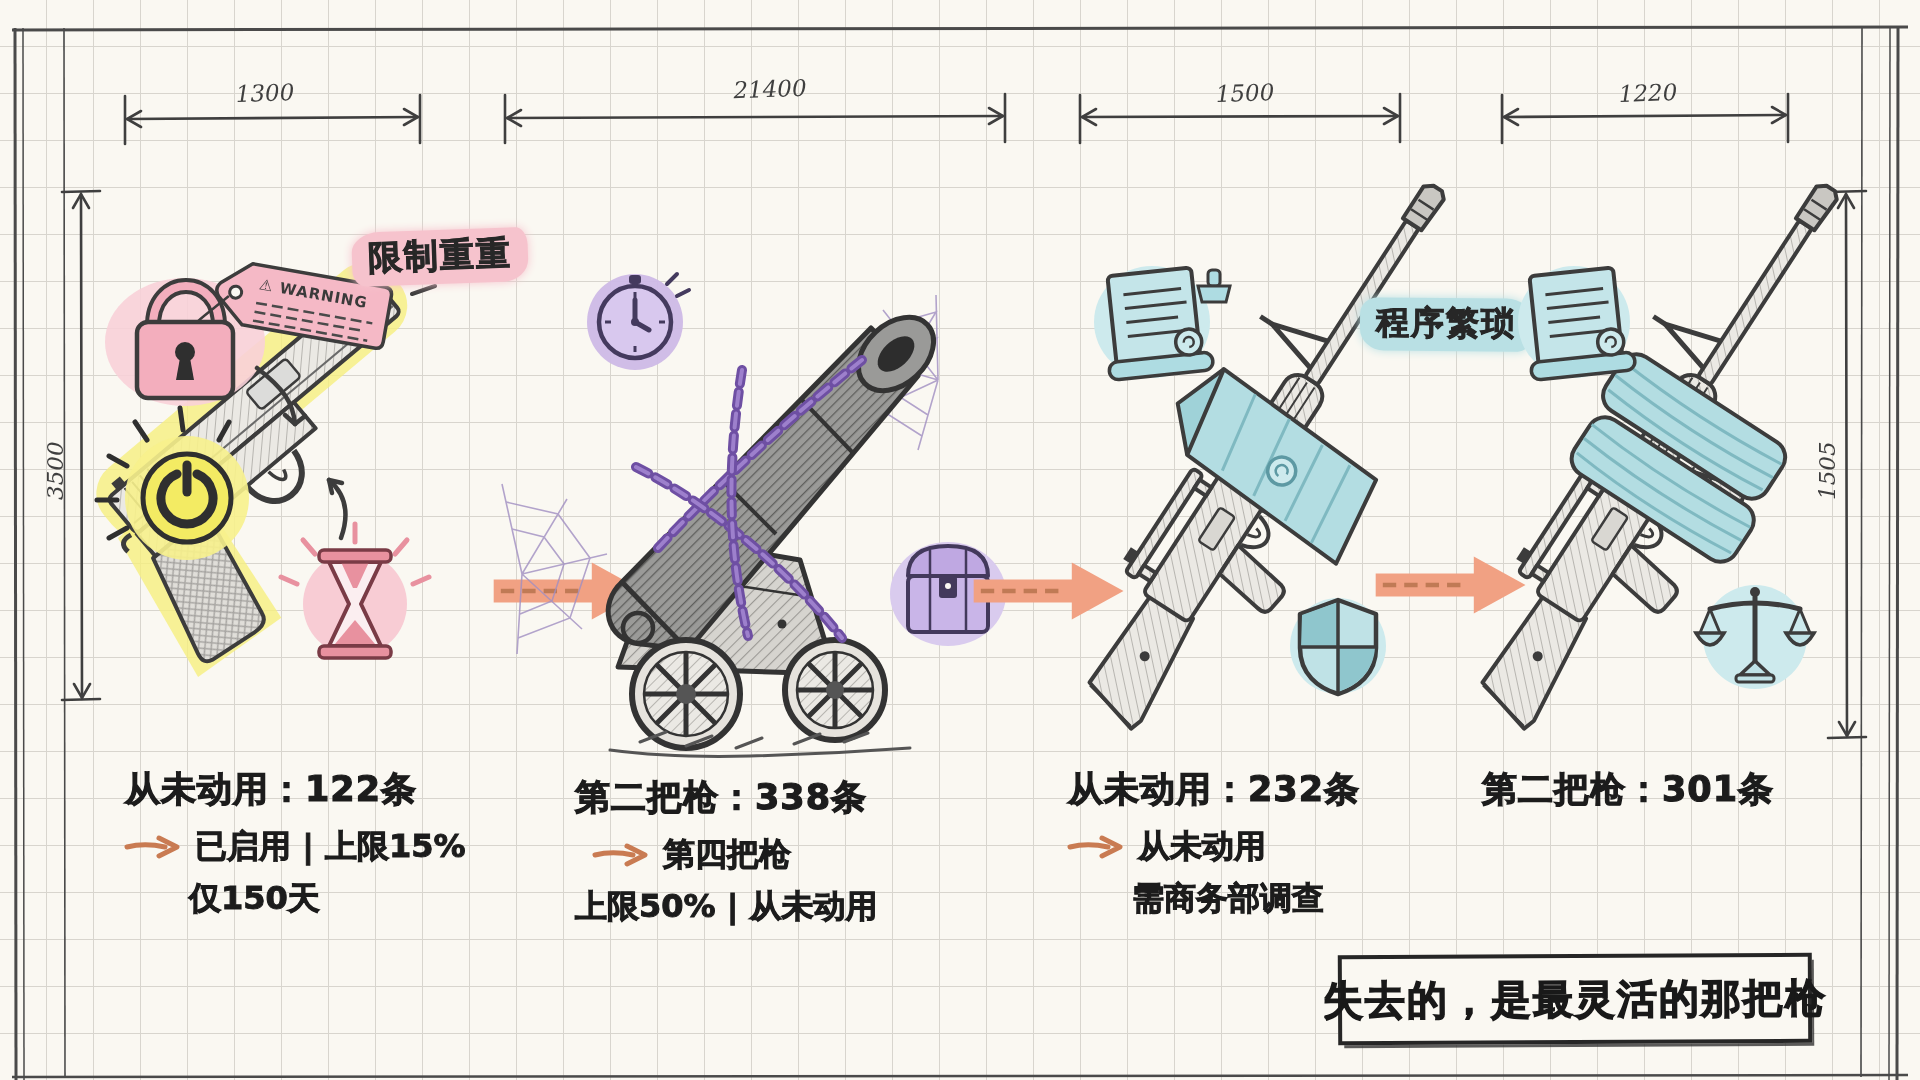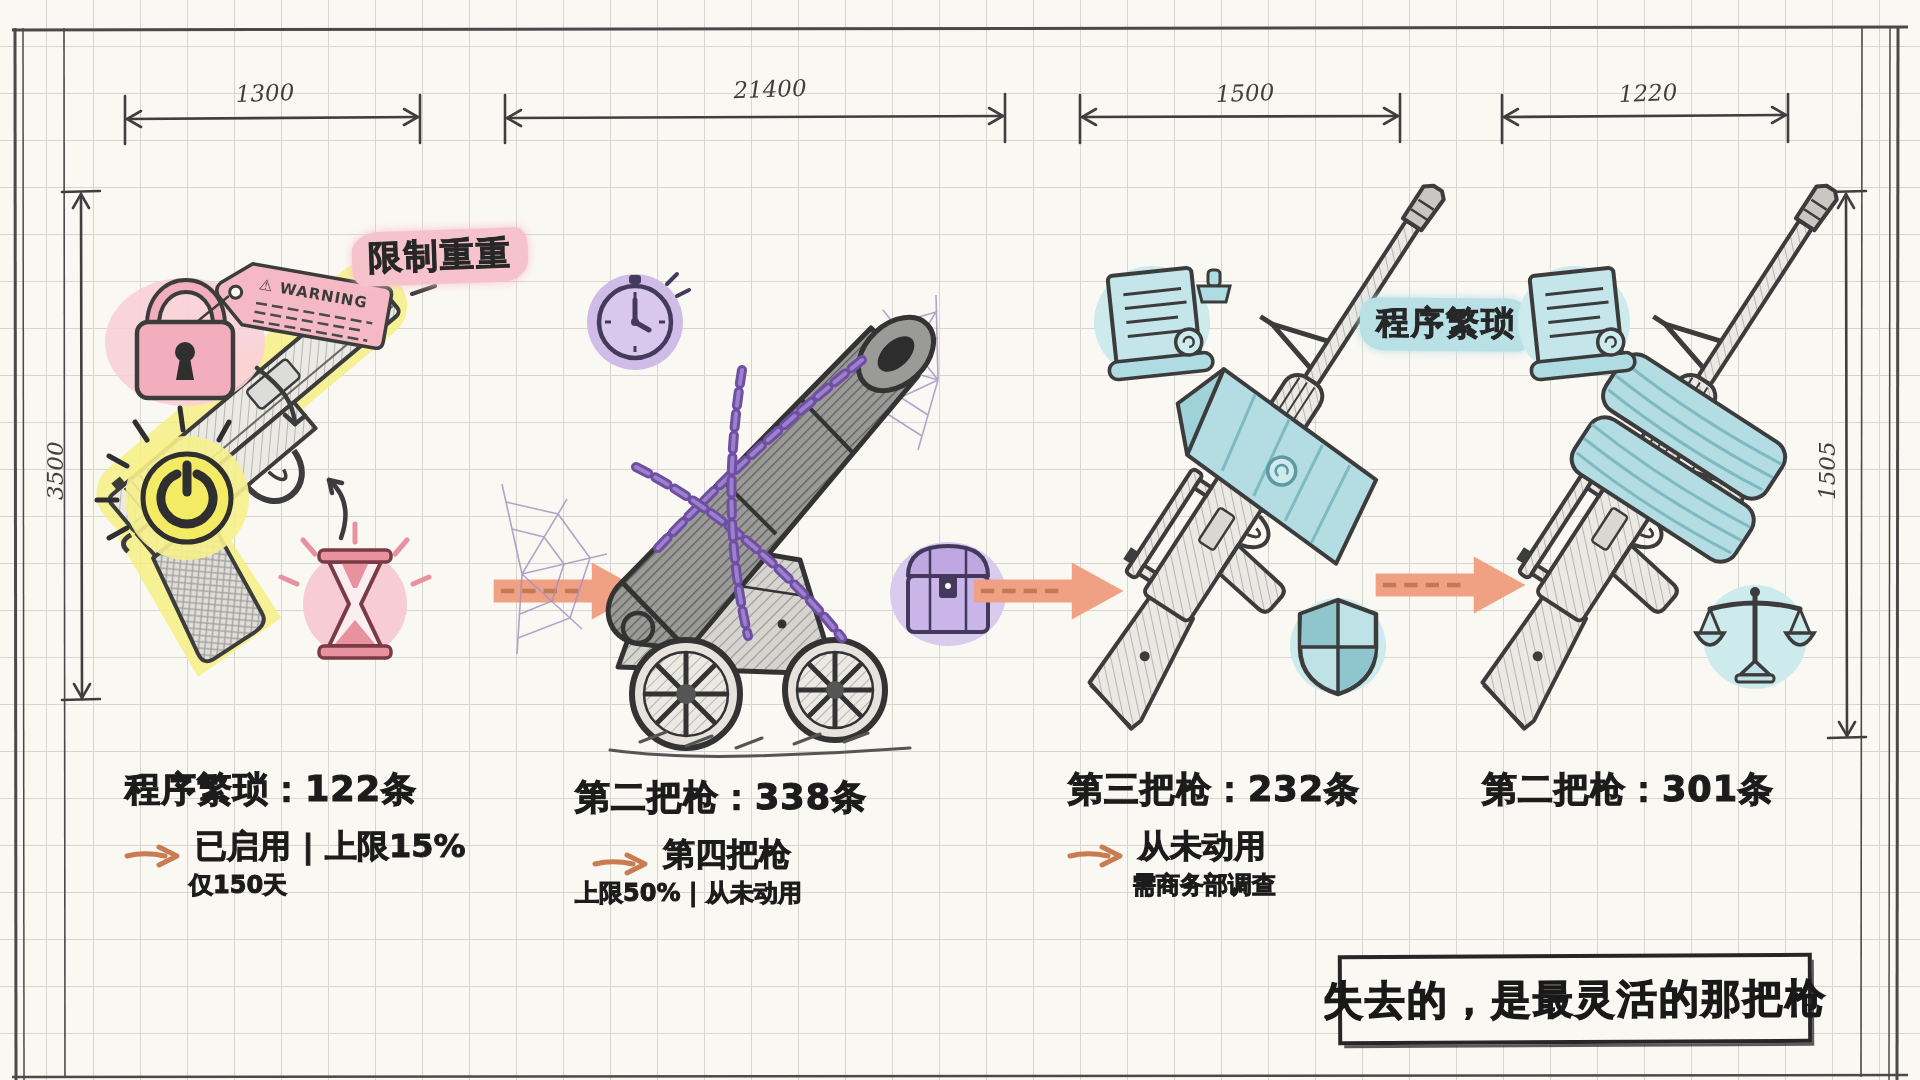--- a/index.html
+++ b/index.html
@@ -13,24 +13,24 @@
     color:#3f3f3f;transform:translateX(-50%) rotate(-2deg);white-space:nowrap;}
   .dimlabel.vert{transform:rotate(-90deg);transform-origin:0 0;}
   .hl{position:absolute;font-size:34px;font-weight:900;color:#272727;padding:3px 16px 5px;
     white-space:nowrap;letter-spacing:2px;-webkit-text-stroke:1px #272727;}
   .hl.pink{background:#f6c3cd;border-radius:28px 12px 26px 14px/20px 18px 22px 16px;
     box-shadow:0 0 10px #f6c3cd;transform:rotate(-2deg);}
   .hl.blue{background:#b9e0e4;border-radius:18px 26px 14px 24px/16px 20px 18px 22px;
     box-shadow:0 0 10px #b9e0e4;transform:rotate(.5deg);font-size:33px;}
   .caption{position:absolute;color:#1c1c1c;}
   .cap-title{font-size:35px;font-weight:900;letter-spacing:1px;white-space:nowrap;-webkit-text-stroke:1.2px #1c1c1c;}
-  .cap-row{display:flex;align-items:flex-end;gap:14px;margin-top:12px;}
+  .cap-row{display:flex;align-items:center;gap:14px;margin-top:12px;}
   .cap-row svg{position:static;flex:0 0 auto;}
   .cap-text{font-size:32px;font-weight:900;white-space:nowrap;-webkit-text-stroke:1px #1c1c1c;}
-  .cap-l3{font-size:24px;font-weight:900;white-space:nowrap;-webkit-text-stroke:1px #1c1c1c;}
+  .cap-l3{font-size:32px;font-weight:900;margin-top:8px;white-space:nowrap;-webkit-text-stroke:1px #1c1c1c;}
   #conclusion{position:absolute;left:1338px;top:954px;width:466px;height:82px;
     border:4px solid #262626;background:#faf8f2;display:flex;align-items:center;justify-content:center;
     transform:rotate(-.3deg);box-shadow:4px 5px 0 -2px rgba(38,38,38,.75);}
   #conclusion span{font-size:40px;font-weight:900;color:#191919;letter-spacing:2px;white-space:nowrap;
     -webkit-text-stroke:1.3px #191919;}
 </style>
 </head>
 <body>
 
 <svg width="0" height="0" style="position:absolute">
@@ -370,21 +370,21 @@
       <path d="M12,34 Q57,22 102,34" stroke-width="5"></path>
       <path d="M12,34 L2,58 M12,34 L22,58 M102,34 L92,58 M102,34 L112,58" stroke-width="3"></path>
       <path d="M-2,58 Q12,82 26,58 Z" fill="#bfe2e6" stroke-width="3.5"></path>
       <path d="M88,58 Q102,82 116,58 Z" fill="#bfe2e6" stroke-width="3.5"></path>
       <polygon points="42,100 72,100 57,86" fill="#bfe2e6" stroke-width="3.5"></polygon>
       <rect x="38" y="100" width="38" height="7" rx="3" fill="#bfe2e6" stroke-width="3"></rect>
     </g>
   </svg>
 
   <div class="caption" style="left:125px;top:766px">
-    <div class="cap-title">程序繁琐：122条</div>
+    <div class="cap-title">从未动用：122条</div>
     <div class="cap-row">
       <svg width="56" height="26" viewBox="0 0 56 26">
         <path d="M2,13 C14,10 26,10 40,13 M34,4 L52,13 L34,22" stroke="#c97b52" stroke-width="5" fill="none" stroke-linecap="round" stroke-linejoin="round"></path>
         </svg>
       <span class="cap-text">已启用 | 上限15%</span>
     </div>
     <div class="cap-l3" style="margin-left:64px">仅150天</div>
   </div>
 
   <div class="caption" style="left:575px;top:774px">
@@ -392,21 +392,21 @@
     <div class="cap-row" style="margin-left:18px">
       <svg width="56" height="26" viewBox="0 0 56 26">
         <path d="M2,13 C14,10 26,10 40,13 M34,4 L52,13 L34,22" stroke="#c97b52" stroke-width="5" fill="none" stroke-linecap="round" stroke-linejoin="round"></path>
         </svg>
       <span class="cap-text">第四把枪</span>
     </div>
     <div class="cap-l3" style="margin-left:0">上限50% | 从未动用</div>
   </div>
 
   <div class="caption" style="left:1068px;top:766px">
-    <div class="cap-title">第三把枪：232条</div>
+    <div class="cap-title">从未动用：232条</div>
     <div class="cap-row">
       <svg width="56" height="26" viewBox="0 0 56 26">
         <path d="M2,13 C14,10 26,10 40,13 M34,4 L52,13 L34,22" stroke="#c97b52" stroke-width="5" fill="none" stroke-linecap="round" stroke-linejoin="round"></path>
         </svg>
       <span class="cap-text">从未动用</span>
     </div>
     <div class="cap-l3" style="margin-left:64px">需商务部调查</div>
   </div>
 
   <div class="caption" style="left:1482px;top:766px">

